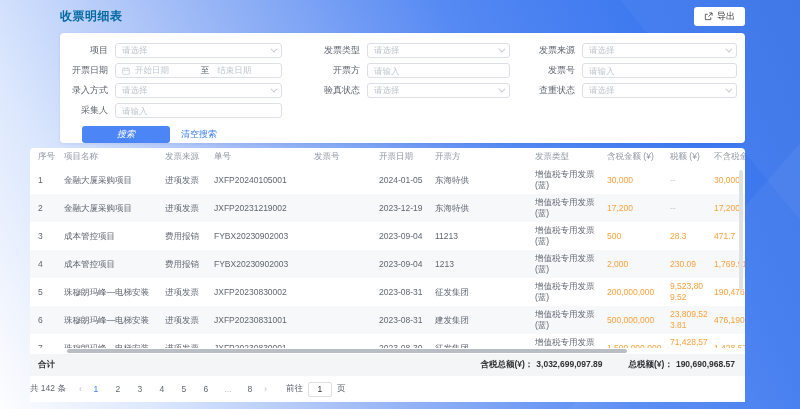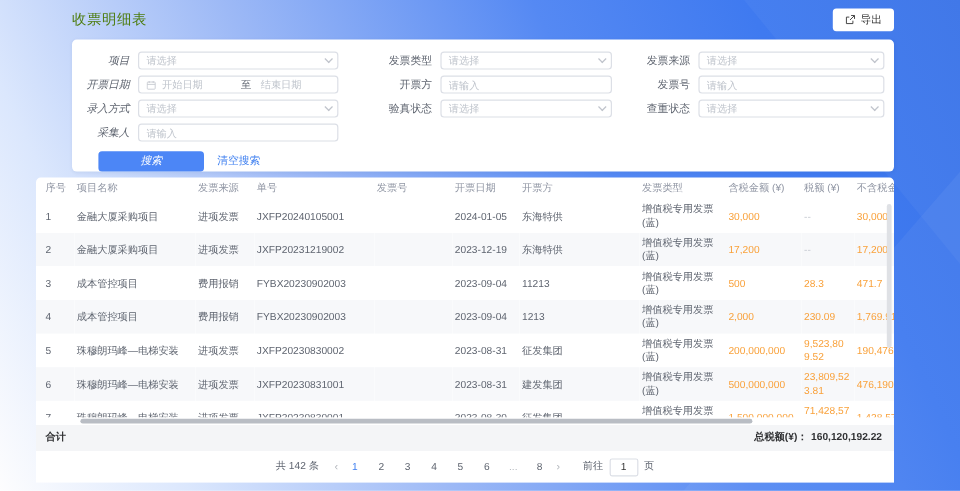--- a/index.html
+++ b/index.html
@@ -8,29 +8,29 @@
     font-family:"Liberation Sans","DejaVu Sans",sans-serif;
     position:relative;
     background:linear-gradient(65deg,#fdfdfe 0%,#dbe7fd 16%,#9db9f6 38%,#5589f3 64%,#3f7af0 82%,#3a73e8 100%);
   }
   .facet { position:absolute; background:rgba(255,255,255,0.05); pointer-events:none; }
   .facet1 { left:560px; top:120px; width:260px; height:300px; clip-path:polygon(0 100%,100% 0,100% 100%); }
   .facet2 { left:620px; top:0; width:180px; height:220px; clip-path:polygon(0 0,100% 0,100% 100%); background:rgba(255,255,255,0.04); }
 
   
   .page-header { position:absolute; left:60px; top:7px; width:685px; display:flex; justify-content:space-between; align-items:center; }
-  .page-title { color:#4d7c0f; font-size:12px; font-weight:normal; letter-spacing:0.5px; }
+  .page-title { color:#0369a1; font-size:12px; font-weight:bold; letter-spacing:0.5px; }
   .export-btn { display:flex; align-items:center; gap:4px; background:#fff; border:none; border-radius:3px; height:19px; padding:0 10px; font-size:9px; color:#333; cursor:pointer; }
 
   
   .filter-card { position:absolute; left:60px; top:33px; width:685px; height:110px; background:#fff; border-radius:4px; padding:10px 8px 0 0; box-shadow:0 1px 3px rgba(30,60,130,0.08); }
   .filter-grid { display:grid; grid-template-columns:222px 228px 227px; }
   .f-cell { display:flex; align-items:center; height:15px; margin-bottom:5px; }
   .f-label { font-size:9px; color:#5f6570; text-align:right; padding-right:7px; flex-shrink:0; }
-  .w1 .f-label { width:55px;font-style:italic; } .w2 .f-label { width:85px; } .w3 .f-label { width:72px; }
+  .w1 .f-label { width:55px; } .w2 .f-label { width:85px; } .w3 .f-label { width:72px; }
   .f-field { flex:1; height:15px; border:1px solid #dcdfe6; border-radius:3px; display:flex; align-items:center; padding:0 6px; background:#fff; font-size:8.5px; color:#333; }
   .placeholder { color:#bfc4cc; font-size:8.5px; flex:1; text-align:left; }
   input.f-field { width:100%; outline:none; }
   input::placeholder { color:#bfc4cc; font-size:8.5px; }
   .caret { width:5px; height:5px; border-right:1px solid #c0c4cc; border-bottom:1px solid #c0c4cc; transform:rotate(45deg) translateY(-2px); flex-shrink:0; }
   .date-sep { font-size:8.5px; color:#5f6570; padding:0 8px; }
   .cal-icon { margin-right:5px; flex-shrink:0; display:inline-flex; }
   .filter-actions { display:flex; align-items:center; gap:11px; margin:3px 0 0 22px; }
   .search-btn { width:88px; height:17px; background:#4c86f6; color:#fff; border:none; border-radius:3px; font-size:9px; cursor:pointer;font-style:italic; }
   .clear-link { font-size:9px; color:#4080f0; cursor:pointer;font-family:Liberation Mono, monospace; }
@@ -50,21 +50,21 @@
   .h-scrollbar { height:6px; position:relative; background:#fff; }
   .h-thumb { position:absolute; left:37px; top:1px; width:560px; height:4px; background:#b9bdc4; border-radius:2px; }
 
   
   .total-row { height:22px; background:#f4f5f7; display:flex; align-items:center; font-size:8.5px; font-weight:bold; color:#303133; padding:0 10px 0 8px; }
   .total-label { margin-right:auto; }
   .total-group { display:flex; margin-left:26px; white-space:nowrap; }
   .total-group .val { margin-left:3px; }
 
   
-  .pagination { height:26px; display:flex; align-items:center; justify-content:center; gap:9px; font-size:8.5px; color:#5f6570; background:#fff; }
+  .pagination { height:26px; display:flex; align-items:center; justify-content:flex-start; gap:9px; font-size:8.5px; color:#5f6570; background:#fff; }
   .pg-total { margin-right:4px; }
   .pg-arrow { color:#b3b7bd; cursor:pointer; font-size:9px; }
   .pg-pages { display:flex; gap:12px; }
   .pg-page { min-width:10px; text-align:center; cursor:pointer; }
   .pg-page.active { color:#4080f0; }
   .pg-page.ellipsis { color:#b3b7bd; cursor:default; }
   .pg-jump { display:flex; align-items:center; gap:5px; margin-left:10px; }
   .jump-input { width:24px; height:15px; border:1px solid #dcdfe6; border-radius:2px; text-align:center; font-size:8.5px; color:#333; outline:none; }
 </style>
 </head>
@@ -297,22 +297,26 @@
     </table>
     <div class="v-scrollbar"></div>
   </div>
   <div class="h-scrollbar">
     <div class="h-thumb"></div>
   </div>
 
   <div class="total-row">
     <span class="total-label">合计</span>
     <span class="total-group">
+      <span>含税总额(¥)：</span>
+      <span class="val">3,032,699,097.89</span>
+    </span>
+    <span class="total-group">
       <span>总税额(¥)：</span>
-      <span class="val">160,120,192.22</span>
+      <span class="val">190,690,968.57</span>
     </span>
   </div>
 
   <div class="pagination">
     <span class="pg-total">共 142 条</span>
     <span class="pg-arrow">‹</span>
     <span class="pg-pages">
         <span class="pg-page active">1</span>
         <span class="pg-page">2</span>
         <span class="pg-page">3</span>

